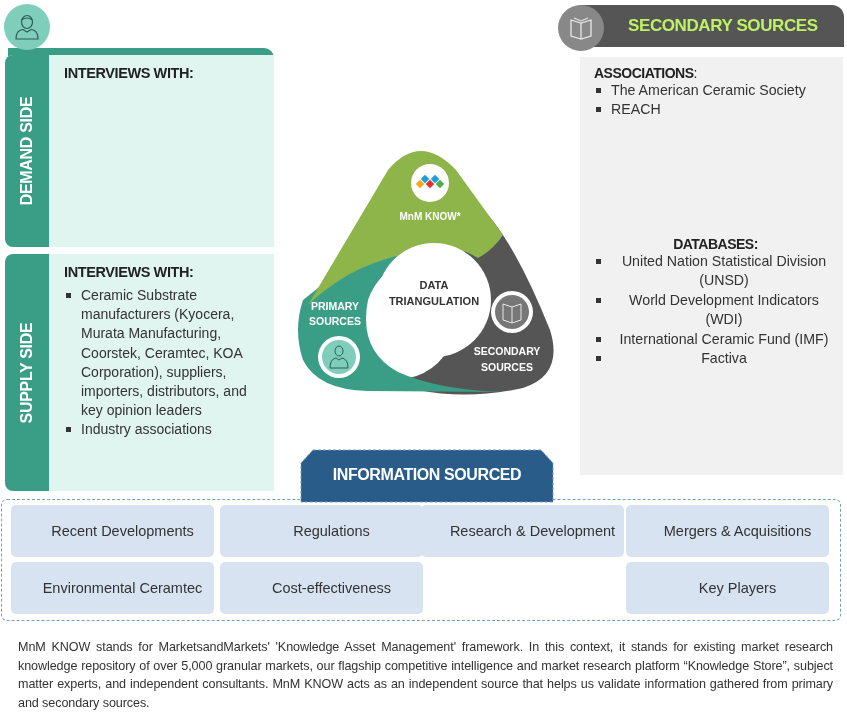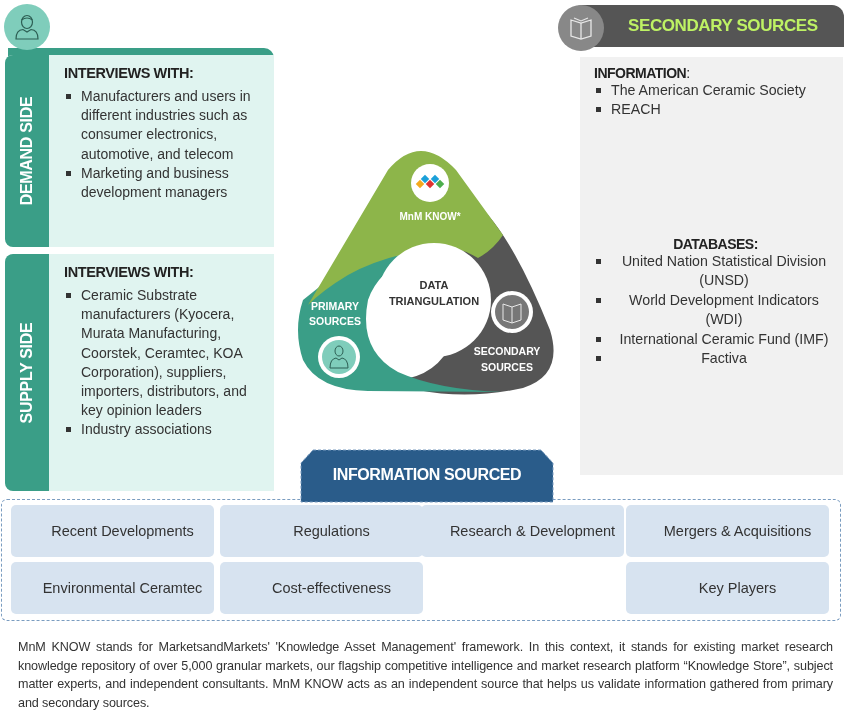--- a/index.html
+++ b/index.html
@@ -68,24 +68,20 @@
     <path d="M1 25 Q1 16 8 15.5 L12 18 L16 15.5 Q23 16 23 25 Z" fill="none" stroke="#2d5f54" stroke-width="1.2"></path>
   </svg>
 </div>
 
 <div id="demand" class="abs side-block">
   <div class="side-label">
     <span>DEMAND SIDE</span>
   </div>
   <div class="side-content">
     <h4>INTERVIEWS WITH:</h4>
-    <ul class="sq">
-      <li>Manufacturers and users in different industries such as consumer electronics, automotive, and telecom</li>
-      <li>Marketing and business development managers</li>
-    </ul>
   </div>
 </div>
 
 <div id="supply" class="abs side-block">
   <div class="side-label">
     <span>SUPPLY SIDE</span>
   </div>
   <div class="side-content">
     <h4>INTERVIEWS WITH:</h4>
     <ul class="sq">
@@ -101,21 +97,21 @@
 <div id="sec-circle" class="abs">
   <svg width="24" height="24" viewBox="0 0 24 24">
     <path d="M2 4 L12 7 L22 4 L22 20 L12 23 L2 20 Z" fill="none" stroke="#e8e8e8" stroke-width="1.3"></path>
     <path d="M12 7 L12 23" stroke="#e8e8e8" stroke-width="1.3"></path>
     <path d="M5 2 L12 5 L19 2" fill="none" stroke="#e8e8e8" stroke-width="1.1"></path>
   </svg>
 </div>
 
 <div id="assoc" class="abs gray-block">
   <div class="content">
-    <h4><span>INFORMATION</span><span style="font-weight:normal">:</span></h4>
+    <h4><span>ASSOCIATIONS</span><span style="font-weight:normal">:</span></h4>
     <ul class="sq">
       <li>The American Ceramic Society</li>
       <li>REACH</li>
     </ul>
   </div>
 </div>
 
 <div id="dbs" class="abs gray-block">
   <div class="content">
     <h4>DATABASES:</h4>

